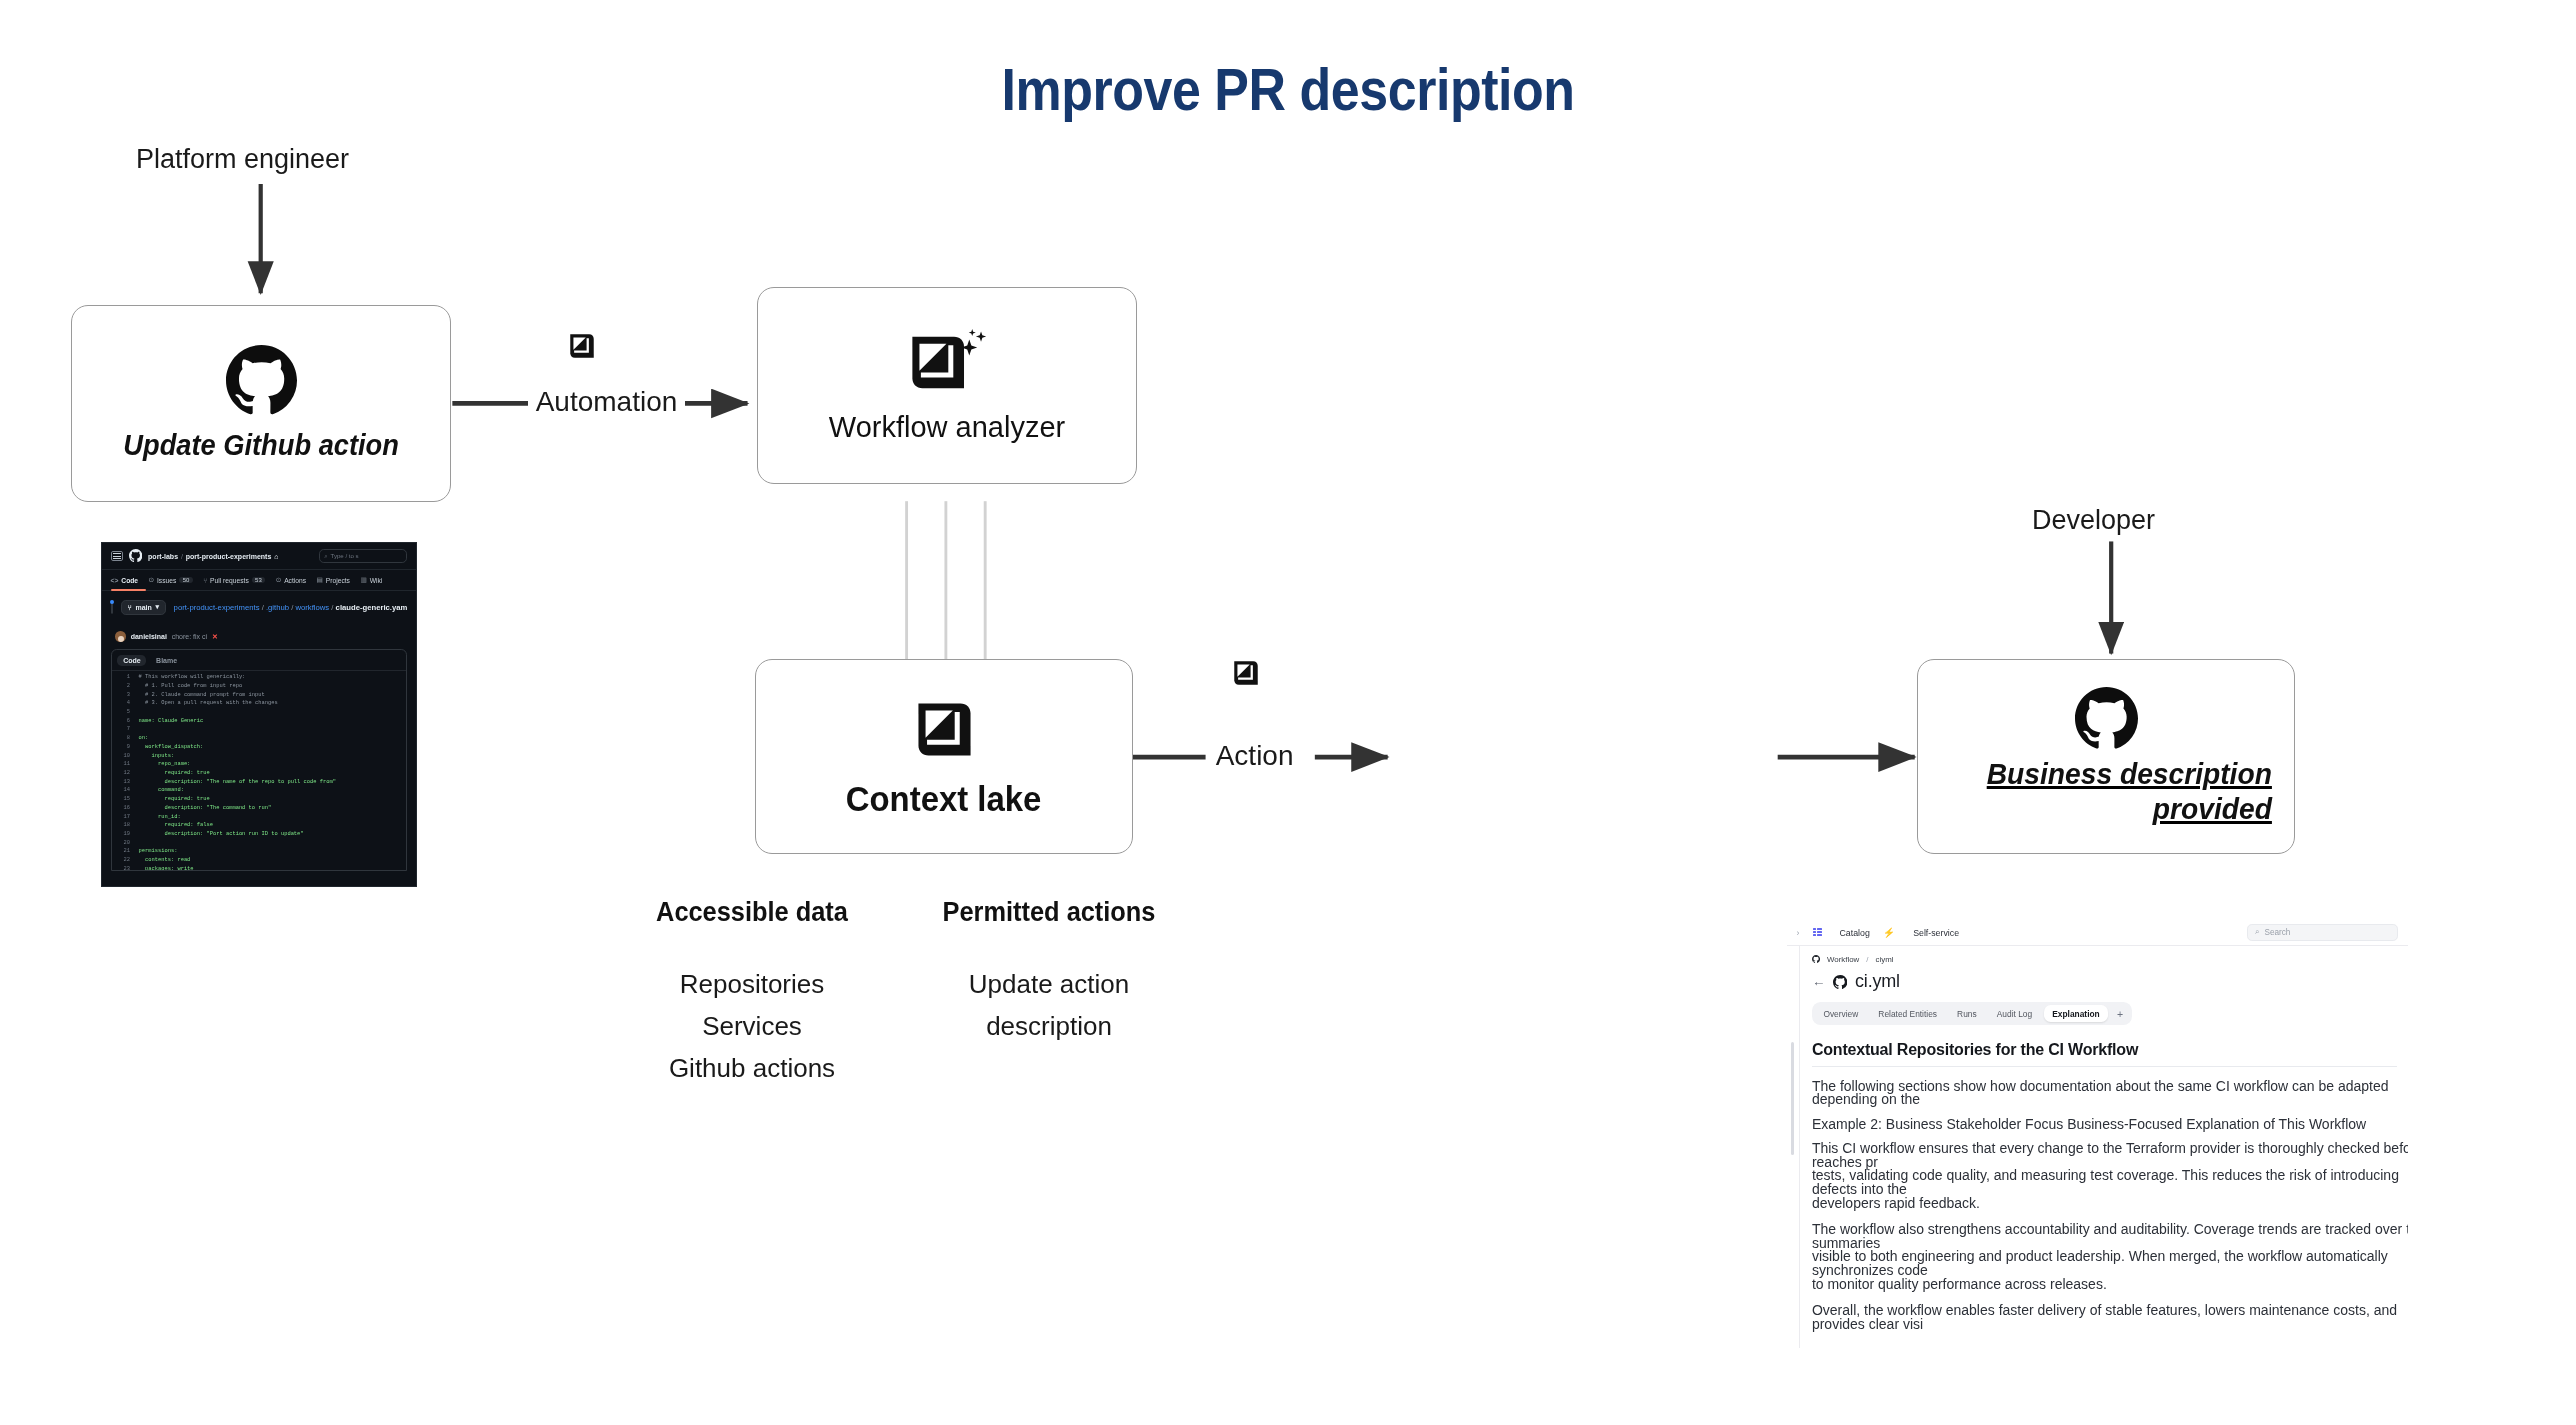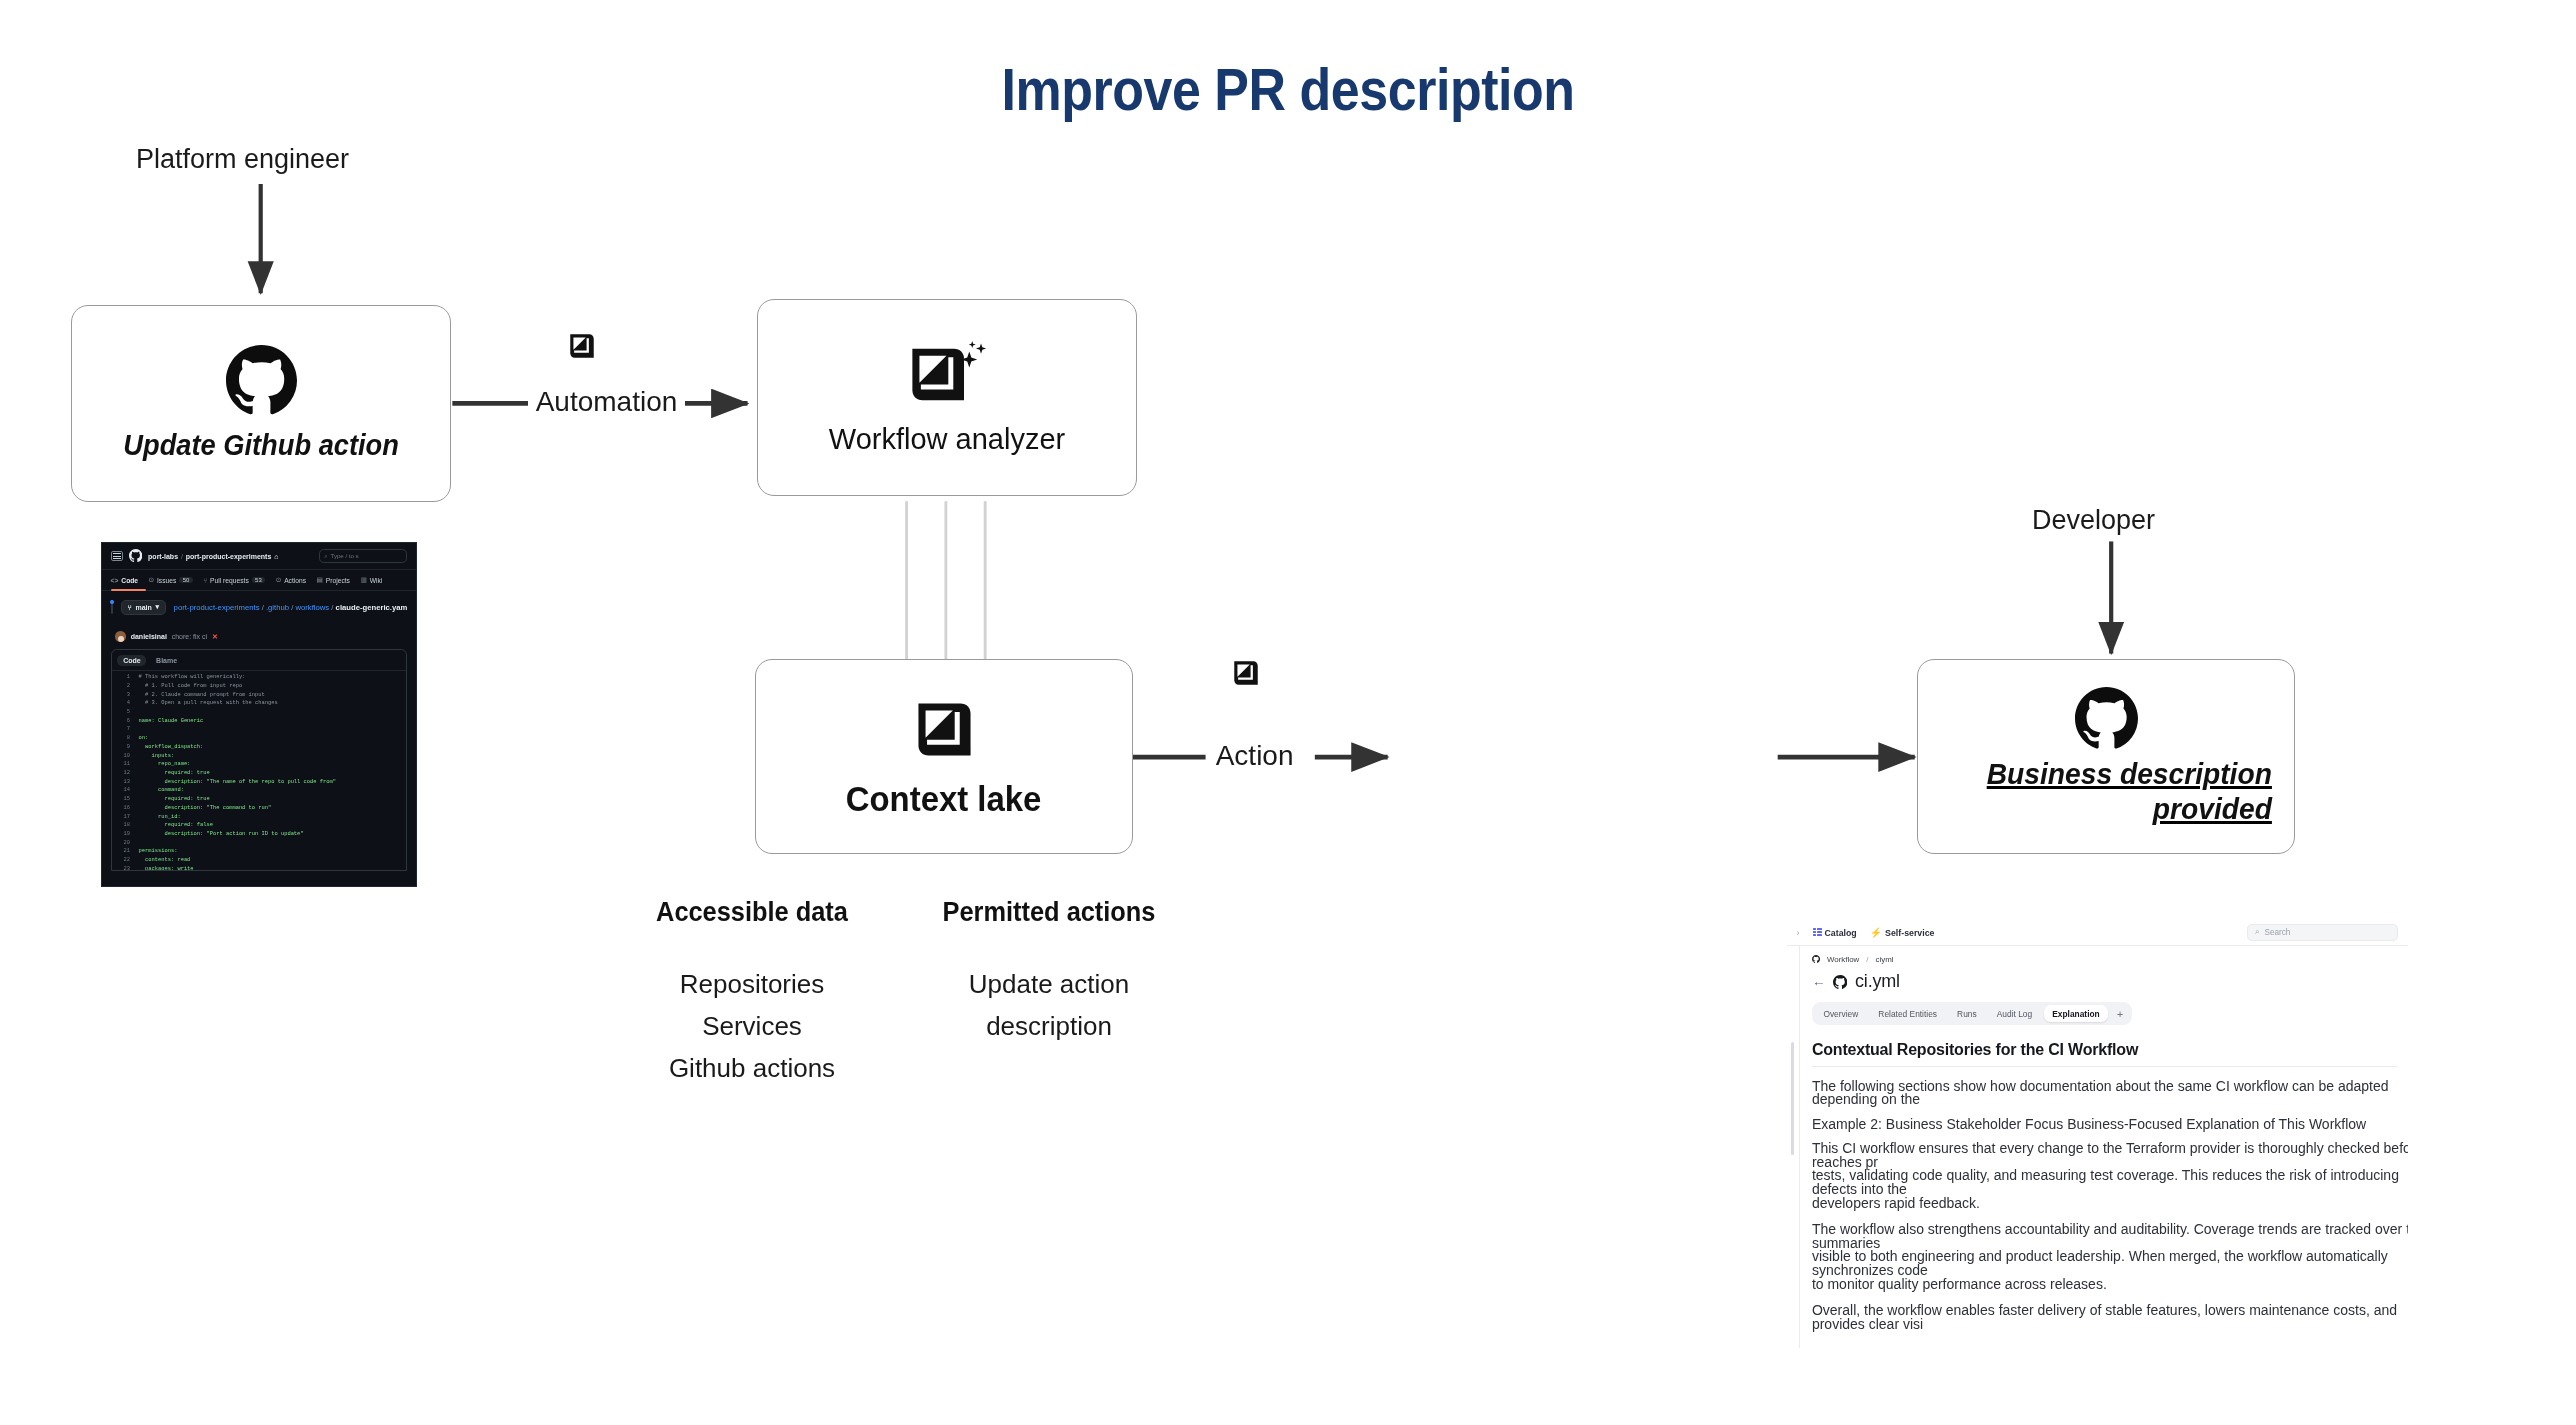--- a/index.html
+++ b/index.html
@@ -144,21 +144,21 @@
   .port-shot {
     position: absolute; left: 1787px; top: 920px;
     width: 621px; height: 428px;
     background: #ffffff; overflow: hidden;
   }
   .port-topbar {
     height: 26px; display: flex; align-items: center; gap: 13.4px; padding: 0 9.6px;
     border-bottom: 1px solid #ebebef; background: #fff;
   }
   .port-topbar .dots { font-size: 8.6px; color: #9ca3af; }
-  .port-nav-item { display: flex; gap: 3px; font-size: 8.8px; color: #2b2f38; white-space: nowrap; font-weight: bold;}
+  .port-nav-item { display: flex; gap: 18px; font-size: 8.8px; color: #2b2f38; white-space: nowrap;}
   .port-grid-ic { width: 8.6px; height: 8.6px; display:grid; grid-template-columns: 2.9px 4.8px; grid-template-rows:repeat(3,2.1px); gap:1px;}
   .port-grid-ic i{display:block;background:#6366f1;border-radius:0.5px;}
   .port-bolt { color: #f5b301; font-size: 9.6px; line-height: 1; }
   .port-search {
     margin-left: auto; width: 151px; height: 16.3px; background: #f4f5f7; border: 1px solid #e8eaee;
     border-radius: 4.8px; display: flex; align-items: center; gap: 4.8px; padding: 0 6.7px;
     font-size: 8.2px; color: #9aa0aa;
   }
   .port-body { display: flex; height: 403px; }
   .port-rail { width: 13.4px; border-right: 1px solid #ebebef; position: relative; flex:none; }
@@ -238,21 +238,21 @@
 
   <div class="node" style="left:71px;top:305px;width:380px;height:197px;">
     <span class="node-icon">
       <svg width="71" height="71" viewBox="0 0 16 16" fill="#0d0d0d">
           <path d="M8 0C3.58 0 0 3.58 0 8c0 3.54 2.29 6.53 5.47 7.59.4.07.55-.17.55-.38 0-.19-.01-.82-.01-1.49-2.01.37-2.53-.49-2.69-.94-.09-.23-.48-.94-.82-1.13-.28-.15-.68-.52-.01-.53.63-.01 1.08.58 1.23.82.72 1.21 1.87.87 2.33.66.07-.52.28-.87.51-1.07-1.78-.2-3.64-.89-3.64-3.95 0-.87.31-1.59.82-2.15-.08-.2-.36-1.02.08-2.12 0 0 .67-.21 2.2.82.64-.18 1.32-.27 2-.27s1.36.09 2 .27c1.53-1.04 2.2-.82 2.2-.82.44 1.1.16 1.92.08 2.12.51.56.82 1.27.82 2.15 0 3.07-1.87 3.75-3.65 3.95.29.25.54.73.54 1.48 0 1.07-.01 1.93-.01 2.2 0 .21.15.46.55.38A8.01 8.01 0 0 0 16 8c0-4.42-3.58-8-8-8z"></path>
         </svg>
     </span>
     <span class="node-label bold-italic">Update Github action</span>
   </div>
 
-  <div class="node" style="left:757px;top:299px;width:380px;height:197px;">
+  <div class="node" style="left:757px;top:287px;width:380px;height:197px;">
     <span class="node-icon">
       <svg width="88" height="71" viewBox="0 0 30 24">
         <path d="M3.2 3.2h14.2c2 0 3.4 1.4 3.4 3.4v14.2H6.6c-2 0-3.4-1.4-3.4-3.4V3.2z" fill="#111"></path>
         <path d="M5.6 5.6h9.2L5.6 14.8V5.6z" fill="#fff"></path>
         <path d="M6.1 16.3h10.2V6.1" fill="none" stroke="#fff" stroke-width="1.7"></path>
         <path d="M22.6 4.2l.7 2 2 .7-2 .7-.7 2-.7-2-2-.7 2-.7z" fill="#111"></path>
         <path d="M26.6 1.4l.45 1.3 1.3.45-1.3.45-.45 1.3-.45-1.3-1.3-.45 1.3-.45z" fill="#111"></path>
         <path d="M23.6 0.6l.3.9.9.3-.9.3-.3.9-.3-.9-.9-.3.9-.3z" fill="#111"></path>
       </svg>
     </span>

